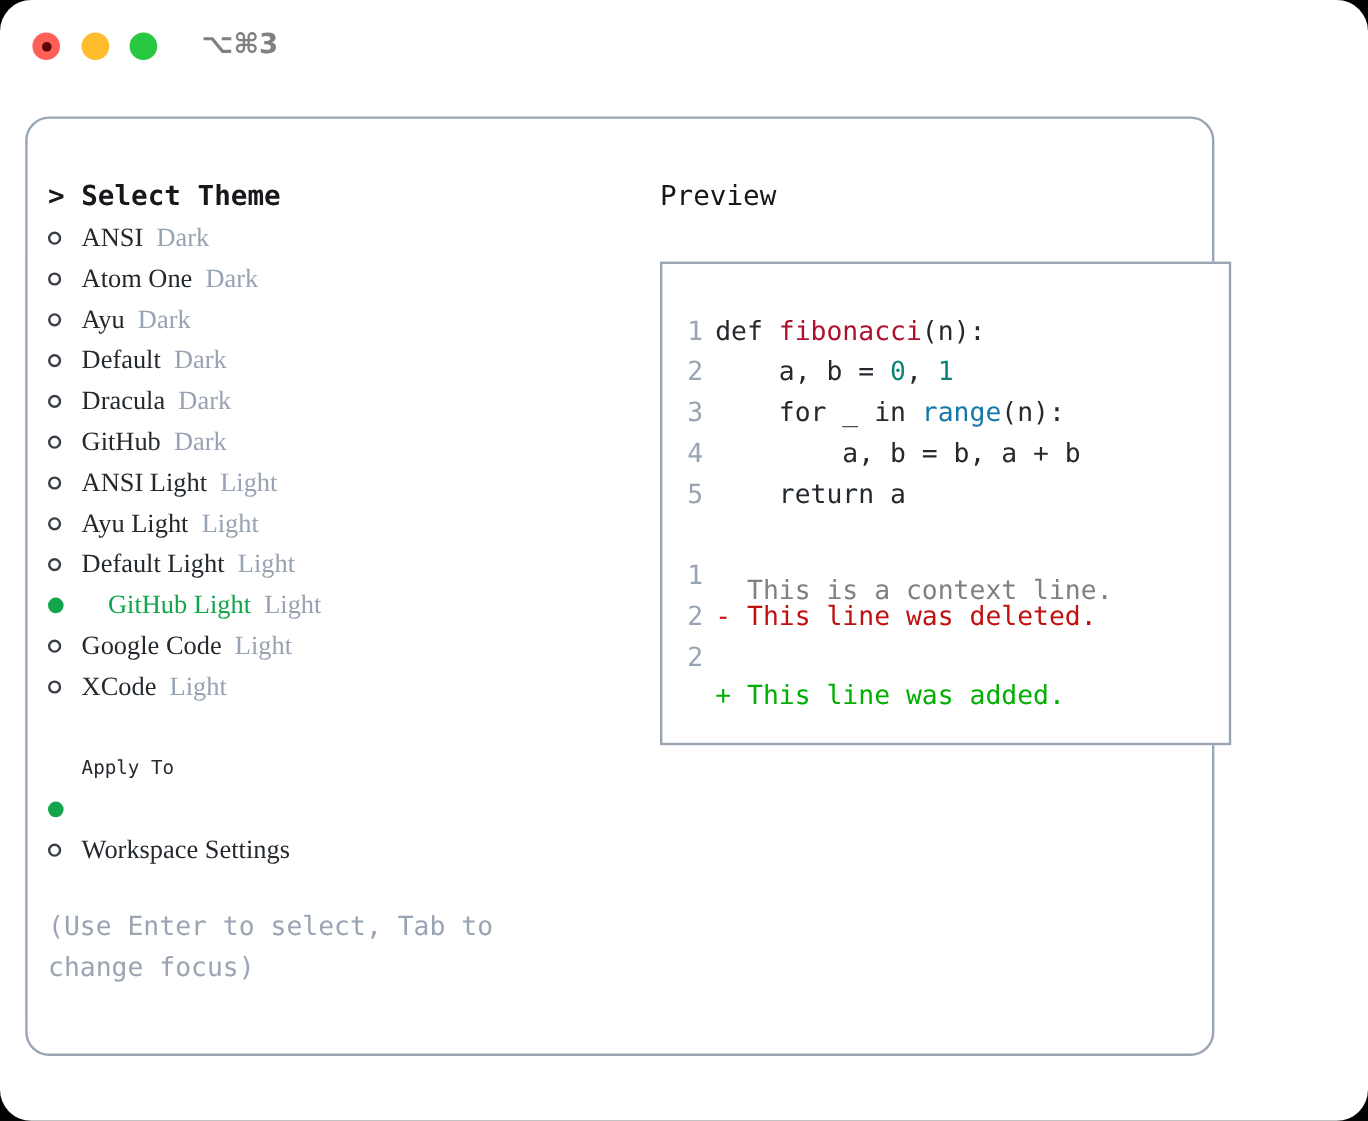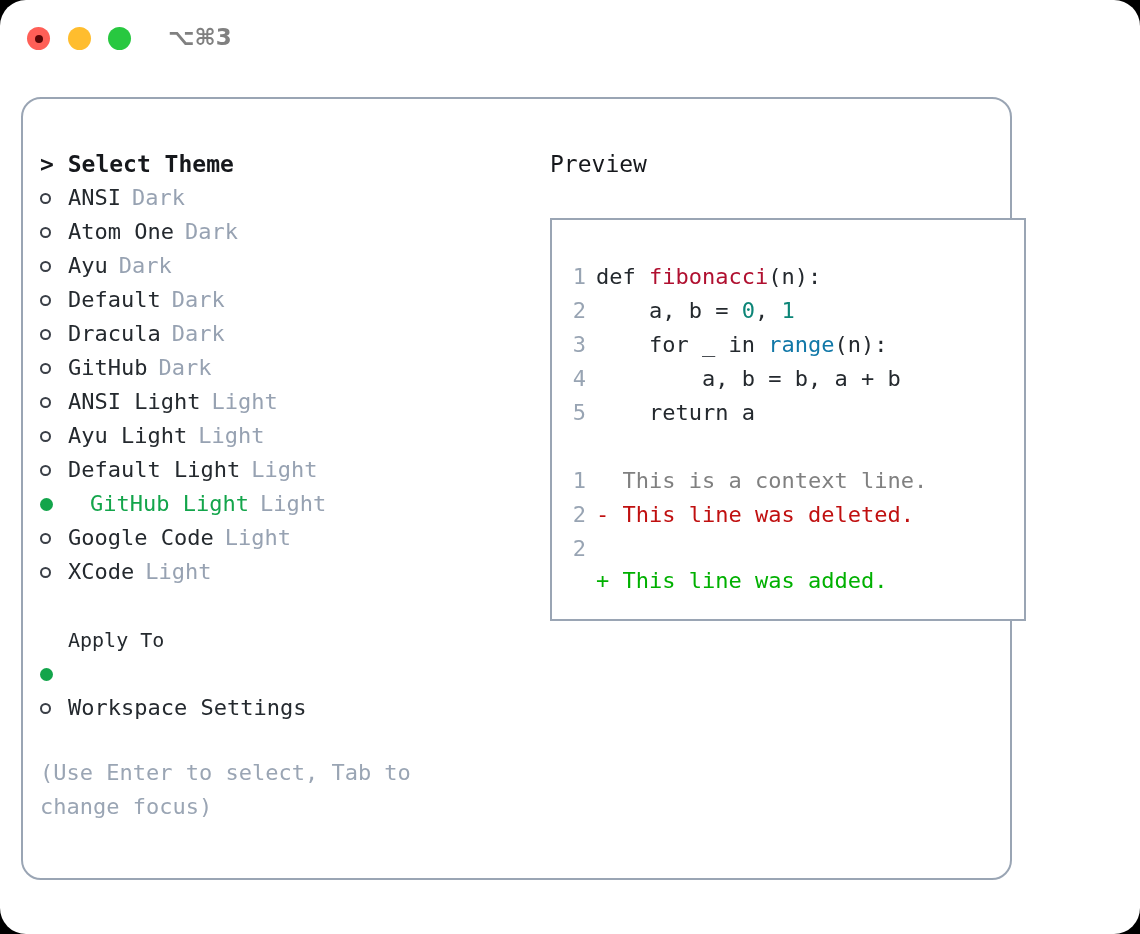--- a/index.html
+++ b/index.html
@@ -94,20 +94,21 @@
     white-space: pre;
   }
 
   .row {
     display: flex;
     align-items: center;
     height: 34px;
     line-height: 34px;
     font-size: 22px;
     white-space: pre;
+    font-family: Liberation Serif, serif;
   }
   .marker {
     width: 28px;
     flex: 0 0 28px;
     display: flex;
     align-items: center;
     justify-content: flex-start;
   }
   .bullet-hollow {
     display: inline-block;
@@ -125,21 +126,21 @@
   .row-name { color: #24292e; }
   .row.selected .row-name { color: #13a54b; margin-left: 22px; }
   .row-badge {
     color: #97a2b2;
     margin-left: 11px;
   }
 
   .spacer-row { height: 34px; }
 
   .section-label {
-    font-size: 20px;
+    font-size: 16px;
     color: #24292e;
     line-height: 34px;
     height: 34px;
     padding-left: 28px;
     white-space: pre;
   }
 
   .hint {
     margin-top: 31px;
     font-size: 22px;
@@ -190,21 +191,21 @@
     padding-right: 10px;
     box-sizing: border-box;
   }
   .code-text { color: #24292e; }
   .blank-line { height: 34px; }
   .tok-fn     { color: #b01030; }
   .tok-num    { color: #0c8577; }
   .tok-builtin{ color: #1178a8; }
   .tok-plain  { color: #24292e; }
 
-  .diff-ctx { color: #808080; }
+  .diff-ctx { color: #808080; margin-top: 12px; }
   .diff-del { color: #c01010; }
   .diff-add { color: #00b000; margin-top: 32px; }
 </style>
 </head>
 <body>
 
 <div class="window">
 
   <div class="titlebar">
     <div class="dot dot-red"></div>

